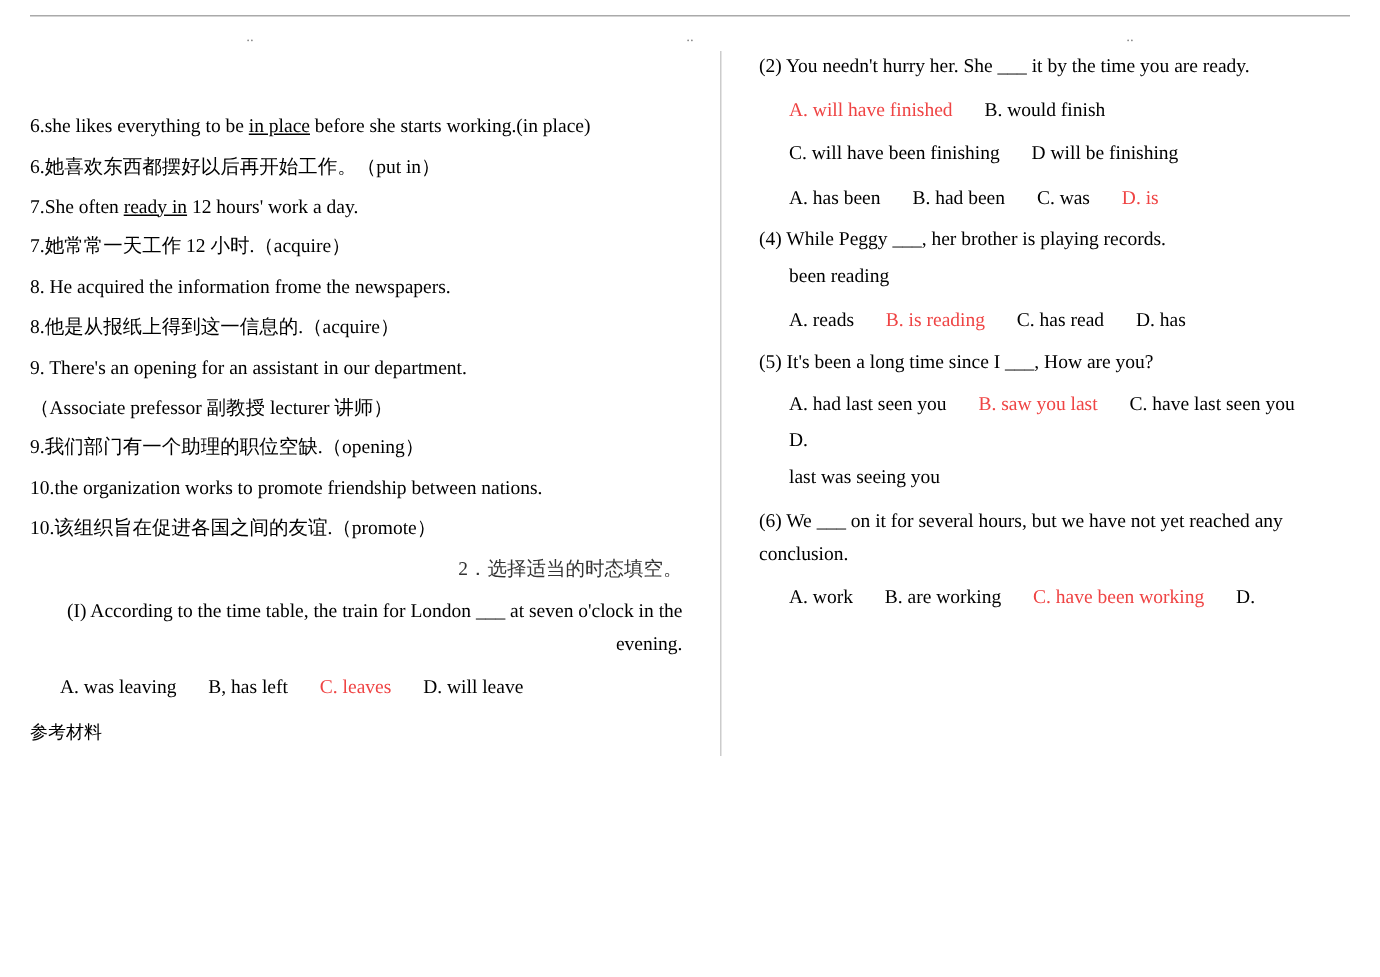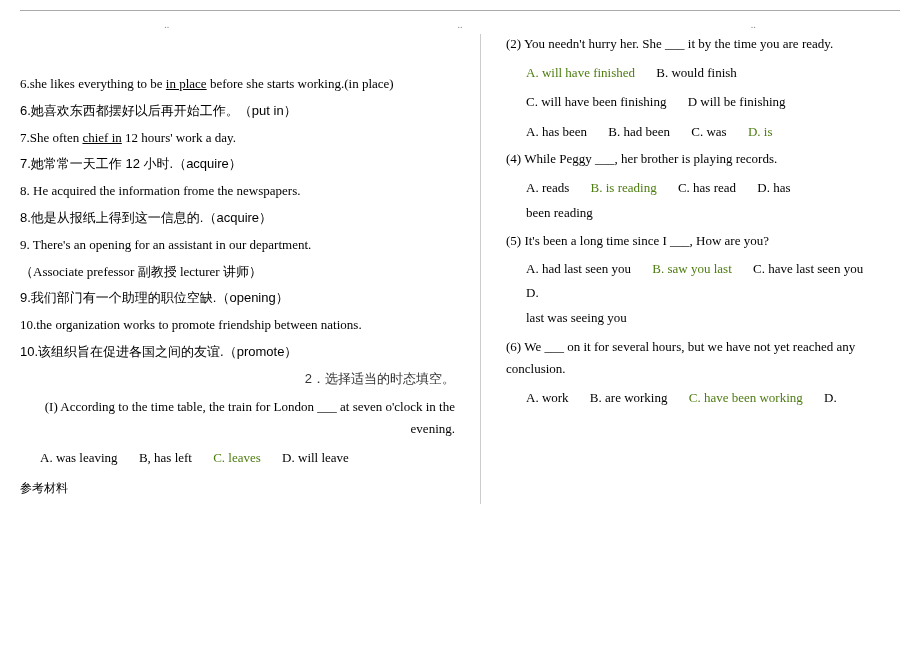--- a/index.html
+++ b/index.html
@@ -41,37 +41,37 @@
       margin: 0 5px;
     }
     p {
       margin-bottom: 6px;
       line-height: 1.6;
     }
     .underline {
       text-decoration: underline;
     }
     .red {
-      color: #4d7c0f;
+      color: #ef4444;
     }
     .answer-line {
       margin-left: 20px;
       margin-bottom: 6px;
       line-height: 1.8;
     }
     .option {
       display: inline-block;
       margin-right: 18px;
     }
     .bottom-note {
       margin-top: 10px;
       font-size: 12px;
     }
     .zh {
-      font-family: Liberation Sans, sans-serif;
+      font-family: Liberation Serif, serif;
     }
     .section-title {
       color: #333;
     }
     .wrap-line {
       line-height: 1.7;
     }
   </style>
 </head>
 <body>
@@ -83,21 +83,21 @@
   <span>..</span>
 </div>
 
 <div class="main-content">
 
   <div class="left-col">
 
     <p>6.she likes everything to be <span class="underline">in place</span> before she starts working.(in place)</p>
     <p class="zh">6.她喜欢东西都摆好以后再开始工作。（put in）</p>
 
-    <p>7.She often <span class="underline">chief in</span> 12 hours' work a day.</p>
+    <p>7.She often <span class="underline">ready in</span> 12 hours' work a day.</p>
     <p class="zh">7.她常常一天工作 12 小时.（acquire）</p>
 
     <p>8. He acquired the information frome the newspapers.</p>
     <p class="zh">8.他是从报纸上得到这一信息的.（acquire）</p>
 
     <p>9. There's an opening for an assistant in our department.</p>
     <p>（Associate prefessor 副教授 lecturer 讲师）</p>
 
     <p class="zh">9.我们部门有一个助理的职位空缺.（opening）</p>
 
@@ -133,27 +133,27 @@
     </div>
 
     <div class="answer-line">
       <span class="option">A. has been</span>
       <span class="option">B. had been</span>
       <span class="option">C. was</span>
       <span class="option red">D. is</span>
     </div>
 
     <p>(4)   While Peggy ___, her brother is playing records.</p>
+    <div class="answer-line" style="margin-top:-4px;">been reading</div>
     <div class="answer-line">
       <span class="option">A. reads</span>
       <span class="option red">B. is reading</span>
       <span class="option">C. has read</span>
       <span class="option">D. has</span>
     </div>
-    <div class="answer-line" style="margin-top:-4px;">been reading</div>
 
     <p>(5)   It's been a long time since I ___, How are you?</p>
     <div class="answer-line">
       <span class="option">A. had last seen you</span>
       <span class="option red">B. saw you last</span>
       <span class="option">C. have last seen you</span>
       <span class="option">D.</span>
     </div>
     <div class="answer-line" style="margin-top:-4px;">last was seeing you</div>
 

